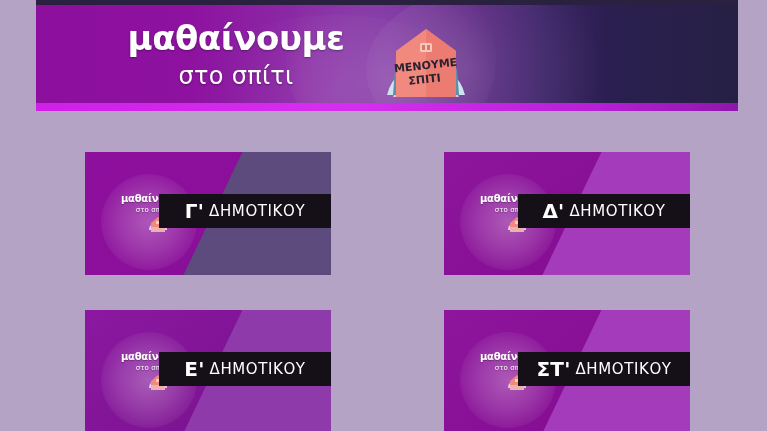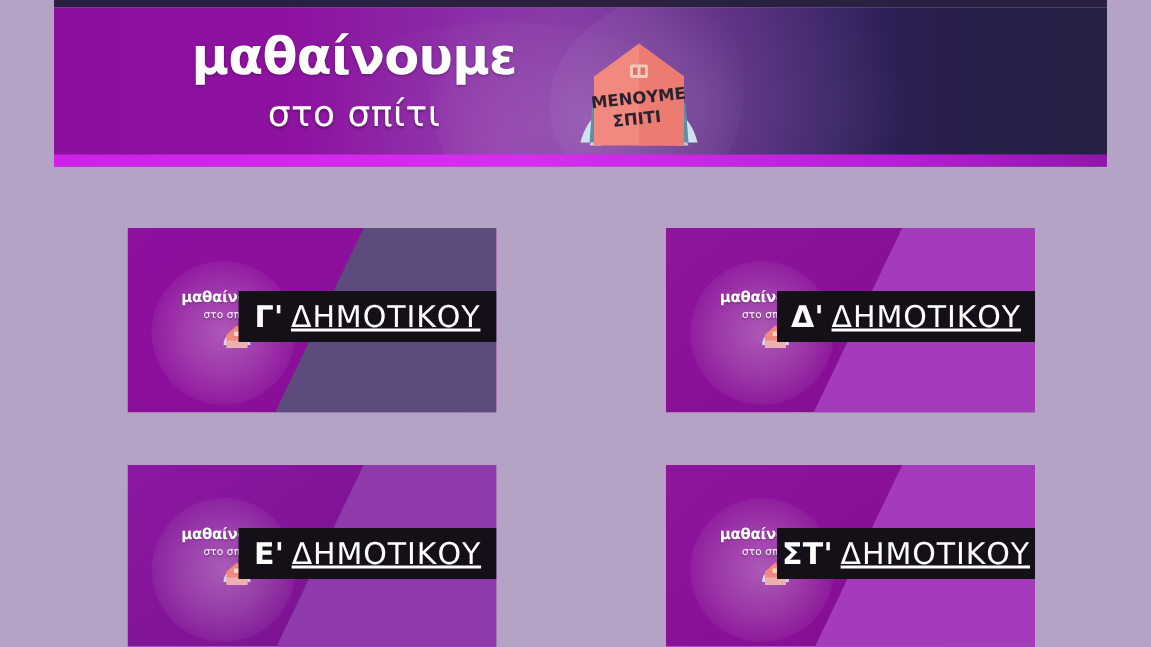--- a/index.html
+++ b/index.html
@@ -249,24 +249,23 @@
     gap: 5px;
     color: #ffffff;
     white-space: nowrap;
   }
   .card-label-grade {
     font-size: 20px;
     font-weight: 700;
     letter-spacing: 0.2px;
   }
   .card-label-level {
-    font-size: 20px;
+    font-size: 15px;
     font-weight: 400;
     letter-spacing: 0.6px;
-    text-decoration: underline;
   }
 </style>
 </head>
 <body>
 
 <div id="top-strip"></div>
 
 <div id="banner">
   <div id="banner-glow-c"></div>
   <div id="banner-glow-a"></div>

